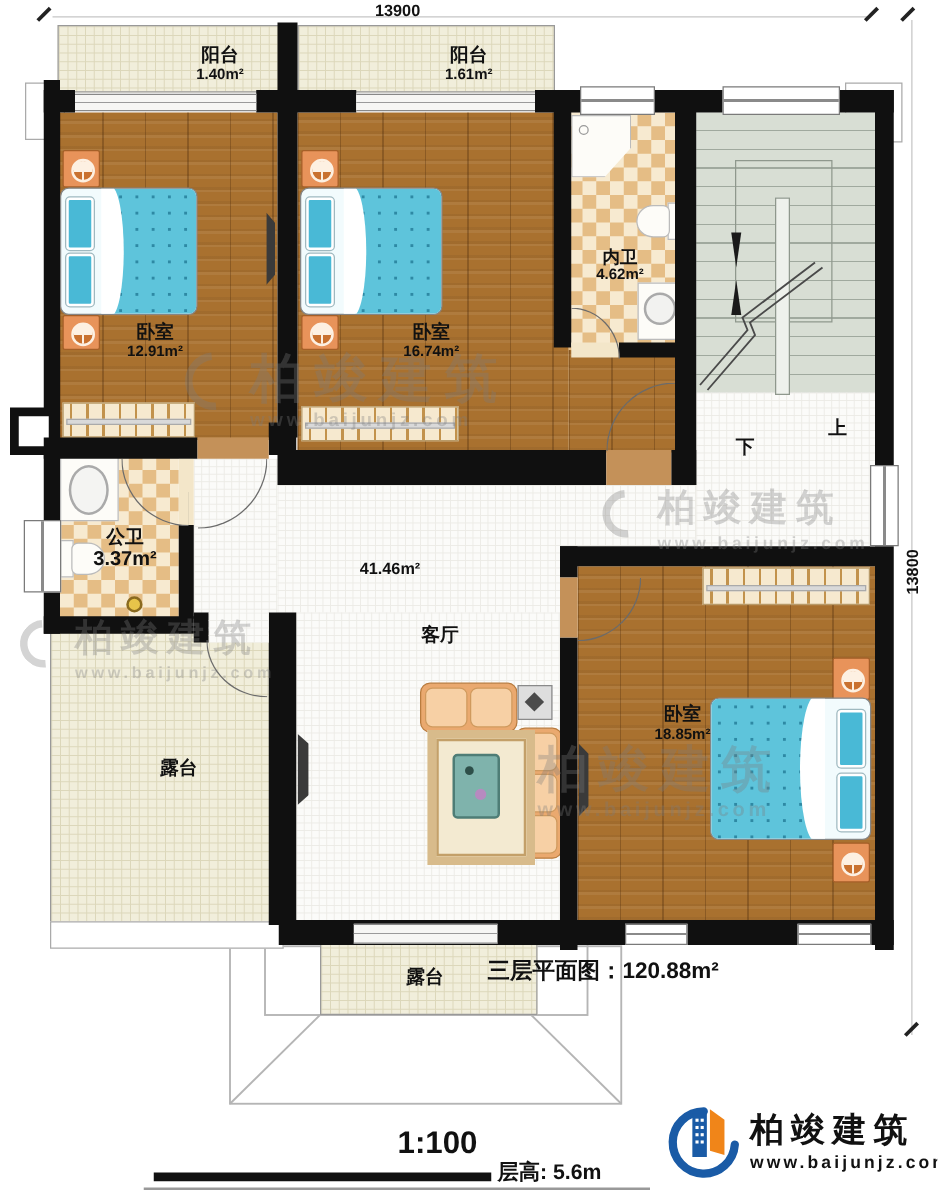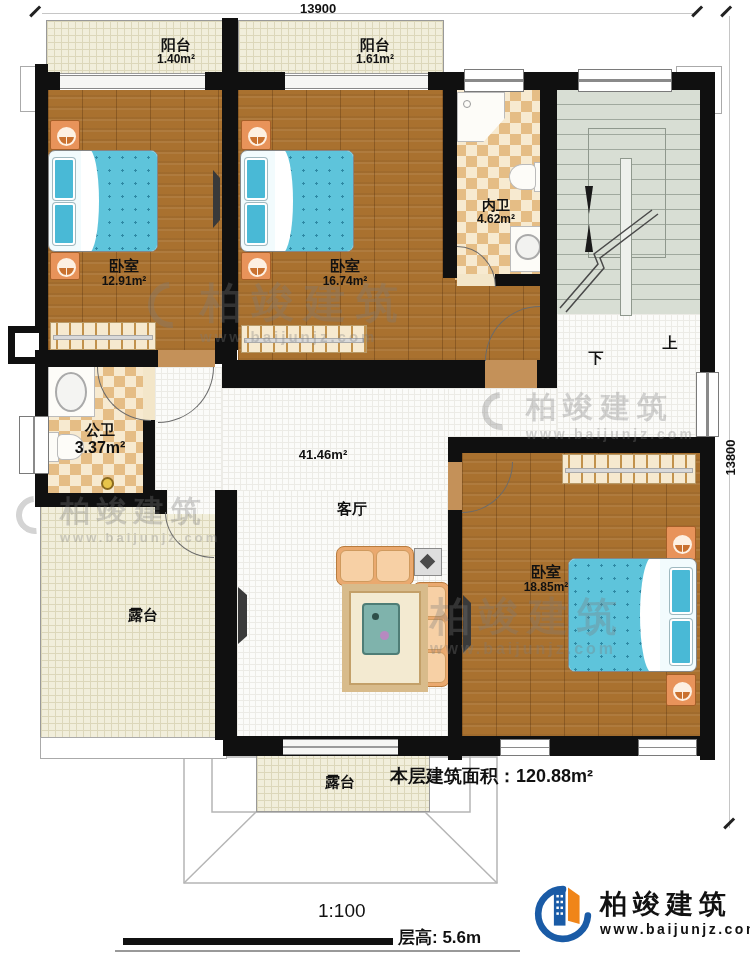--- a/index.html
+++ b/index.html
@@ -299,38 +299,38 @@
   <div class="lab" style="left:375px;top:37px;font-size:15px;">阳台</div>
   <div class="lab" style="left:375px;top:53px;font-size:12px;">1.61m²</div>
   <div class="lab" style="left:124px;top:258px;font-size:15px;">卧室</div>
   <div class="lab" style="left:124px;top:275px;font-size:12px;">12.91m²</div>
   <div class="lab" style="left:345px;top:258px;font-size:15px;">卧室</div>
   <div class="lab" style="left:345px;top:275px;font-size:12px;">16.74m²</div>
   <div class="lab" style="left:496px;top:198px;font-size:14px;">内卫</div>
   <div class="lab" style="left:496px;top:213px;font-size:12px;">4.62m²</div>
   <div class="lab" style="left:100px;top:422px;font-size:15px;">公卫</div>
   <div class="lab" style="left:100px;top:439px;font-size:16px;">3.37m²</div>
-  <div class="lab" style="left:323px;top:448px;font-size:13px;">41.46m²</div>
+  <div class="lab" style="left:312px;top:448px;font-size:13px;">41.46m²</div>
   <div class="lab" style="left:352px;top:501px;font-size:15px;">客厅</div>
   <div class="lab" style="left:546px;top:564px;font-size:15px;">卧室</div>
   <div class="lab" style="left:546px;top:581px;font-size:12px;">18.85m²</div>
   <div class="lab" style="left:143px;top:607px;font-size:15px;">露台</div>
   <div class="lab" style="left:340px;top:774px;font-size:15px;">露台</div>
   <div class="lab" style="left:670px;top:335px;font-size:15px;">上</div>
   <div class="lab" style="left:596px;top:350px;font-size:15px;">下</div>
 
   <div class="dim" style="left:300px;top:1px;">13900</div>
   <div class="dim" style="left:700px;top:450px;width:60px;text-align:center;transform:rotate(-90deg);">13800</div>
   <div class="tick" style="left:28px;top:10px;"></div>
   <div class="tick" style="left:690px;top:10px;"></div>
   <div class="tick" style="left:719px;top:10px;"></div>
   <div class="tick" style="left:722px;top:822px;"></div>
 
-  <div class="dim" style="left:390px;top:764px;font-size:18px;">本层建筑面积：120.88m²</div>
-  <div class="dim" style="left:318px;top:900px;font-size:19px;font-weight:400;">1:100</div>
+  <div class="dim" style="left:390px;top:764px;font-size:18px;">三层平面图：120.88m²</div>
+  <div class="dim" style="left:318px;top:900px;font-size:25px;font-weight:700;">1:100</div>
   <div class="titleline" style="left:123px;top:938px;width:270px;height:7px;"></div>
   <div class="titleline" style="left:115px;top:950px;width:405px;height:2px;background:#999;"></div>
   <div class="dim" style="left:398px;top:926px;font-size:17px;">层高: 5.6m</div>
 
   <div class="logo" style="left:534px;top:884px;">
     <svg width="58" height="60" viewBox="0 0 70 72">
       <path d="M35 6 A30 30 0 1 0 65 38" fill="none" stroke="#1a5ba6" stroke-width="8" stroke-linecap="round"></path>
       <rect x="24" y="8" width="14" height="42" fill="#1a5ba6"></rect>
       <polygon points="41,4 55,14 55,48 41,44" fill="#f08519"></polygon>
       <g fill="#fff">

